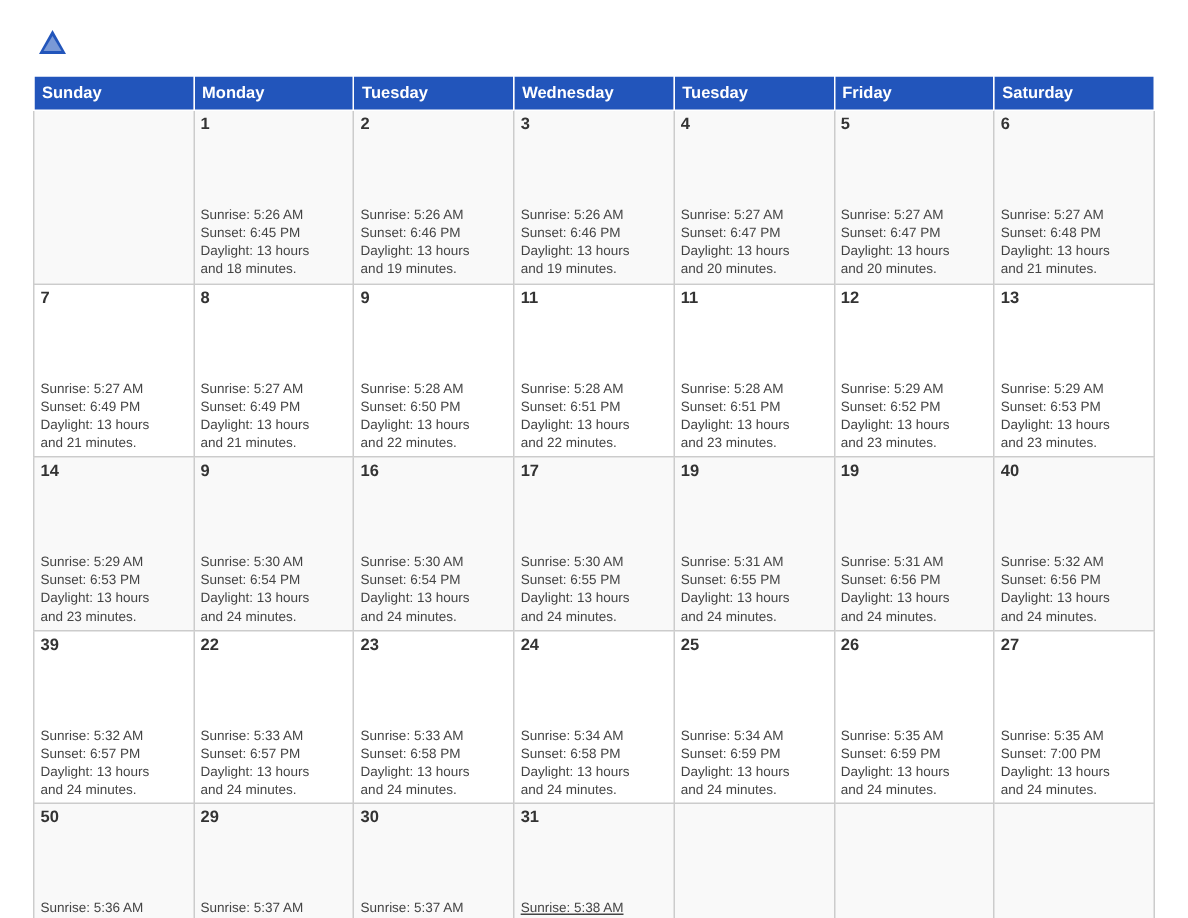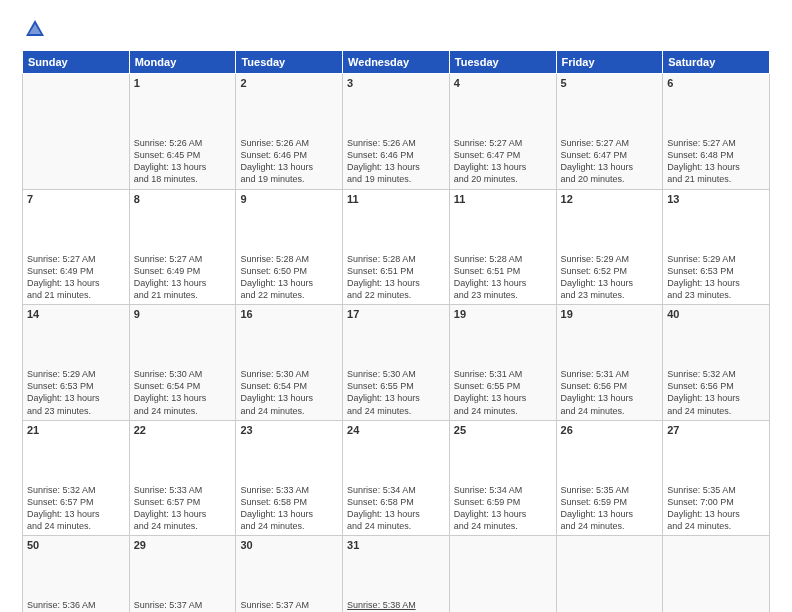--- a/index.html
+++ b/index.html
@@ -260,21 +260,21 @@
           <td>
             <span class="day-num">40</span>
             <div class="day-info" style="white-space: pre-line;">Sunrise: 5:32 AM
 Sunset: 6:56 PM
 Daylight: 13 hours
 and 24 minutes.</div>
           </td>
         </tr>
         <tr>
           <td>
-            <span class="day-num">21</span>
+            <span class="day-num">39</span>
             <div class="day-info" style="white-space: pre-line;">Sunrise: 5:32 AM
 Sunset: 6:57 PM
 Daylight: 13 hours
 and 24 minutes.</div>
           </td>
           <td>
             <span class="day-num">22</span>
             <div class="day-info" style="white-space: pre-line;">Sunrise: 5:33 AM
 Sunset: 6:57 PM
 Daylight: 13 hours

